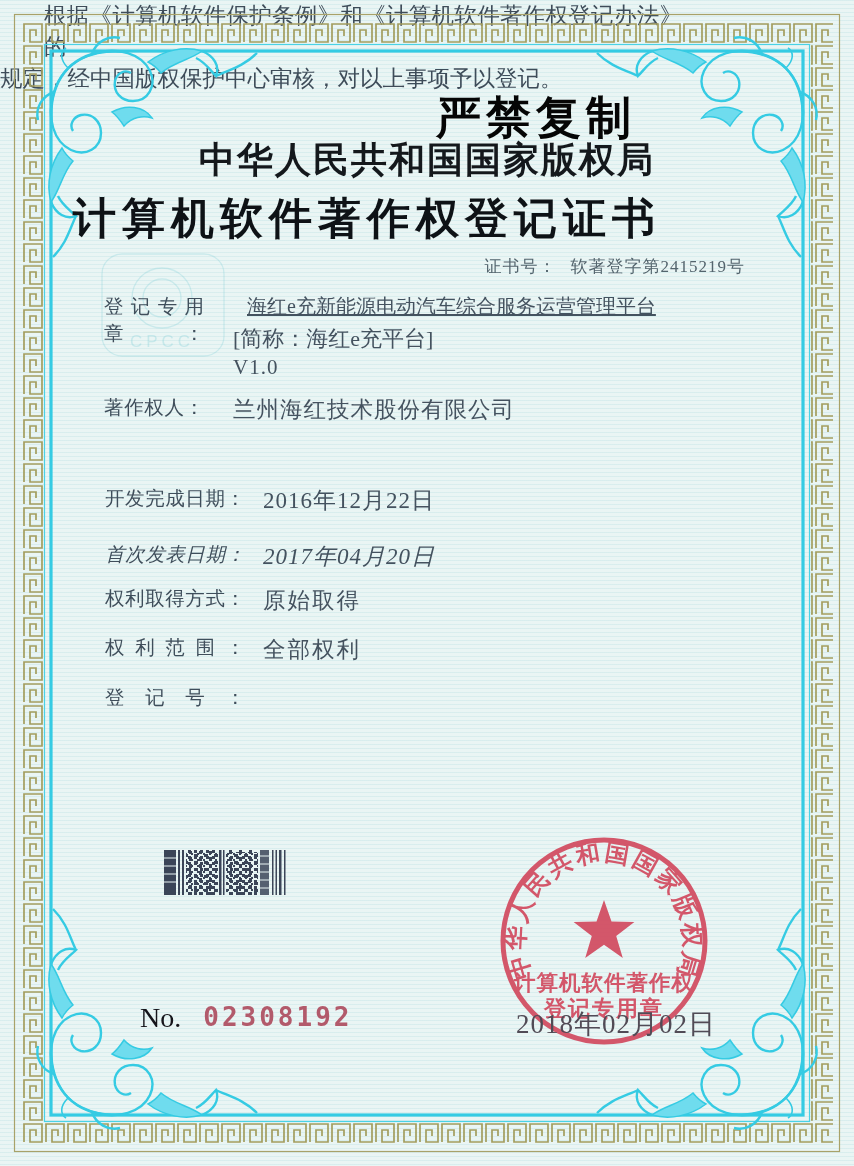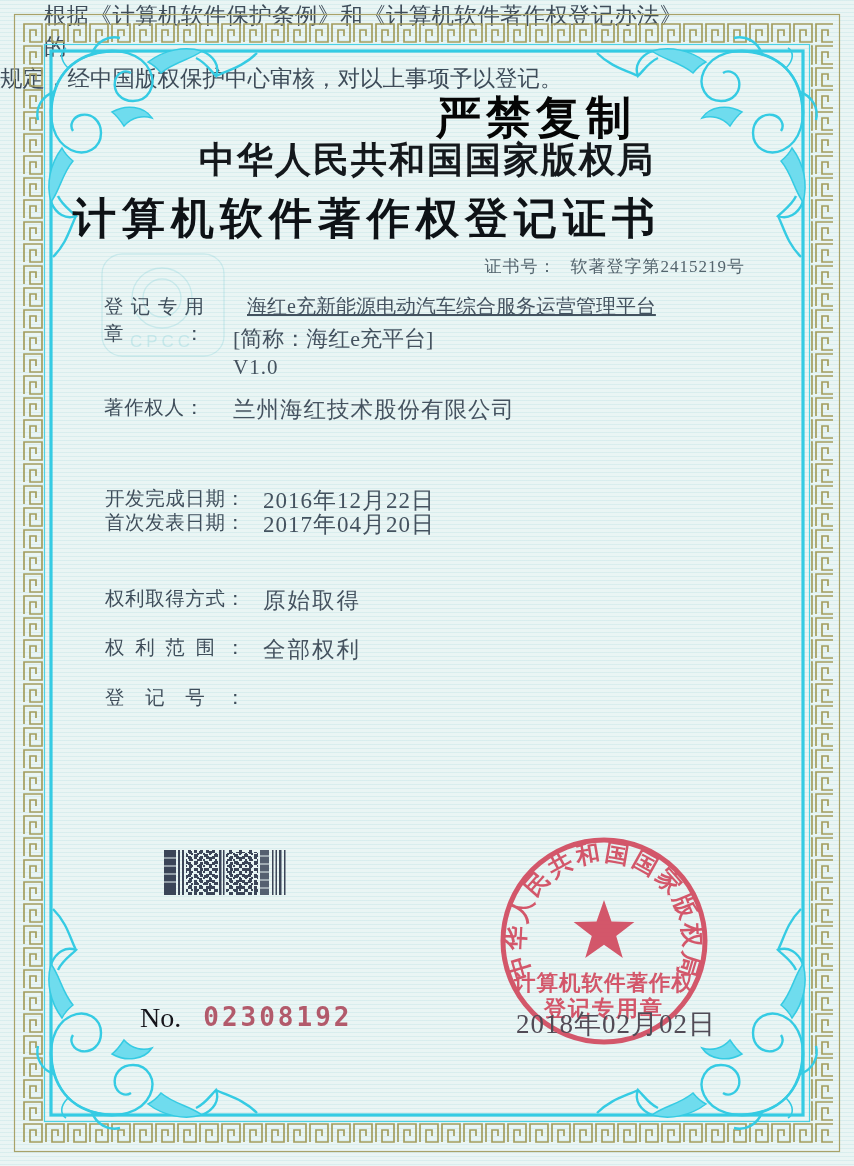--- a/index.html
+++ b/index.html
@@ -114,21 +114,21 @@
 
   <div class="row" style="left:104px;top:394px;">
     <span class="lab g1">著作权人：</span>
     <span class="val" style="margin-left:29px;font-size:22.5px;letter-spacing:1px;">兰州海红技术股份有限公司</span>
   </div>
 
   <div class="row" style="left:105px;top:485px;">
     <span class="lab g2">开发完成日期：</span>
     <span class="val" style="margin-left:18px;font-size:23px;letter-spacing:1px;">2016年12月22日</span>
   </div>
-  <div class="row" style="left:105px;top:509px;">
+  <div class="row" style="left:105px;top:541px;font-style:italic;">
     <span class="lab g2">首次发表日期：</span>
     <span class="val" style="margin-left:18px;font-size:23px;letter-spacing:1px;">2017年04月20日</span>
   </div>
   <div class="row" style="left:105px;top:634px;">
     <span class="lab g2">权利范围：</span>
     <span class="val" style="margin-left:18px;font-size:22.5px;letter-spacing:2px;">全部权利</span>
   </div>
   <div class="row" style="left:105px;top:585px;">
     <span class="lab g2">权利取得方式：</span>
     <span class="val" style="margin-left:18px;font-size:22.5px;letter-spacing:2px;">原始取得</span>

